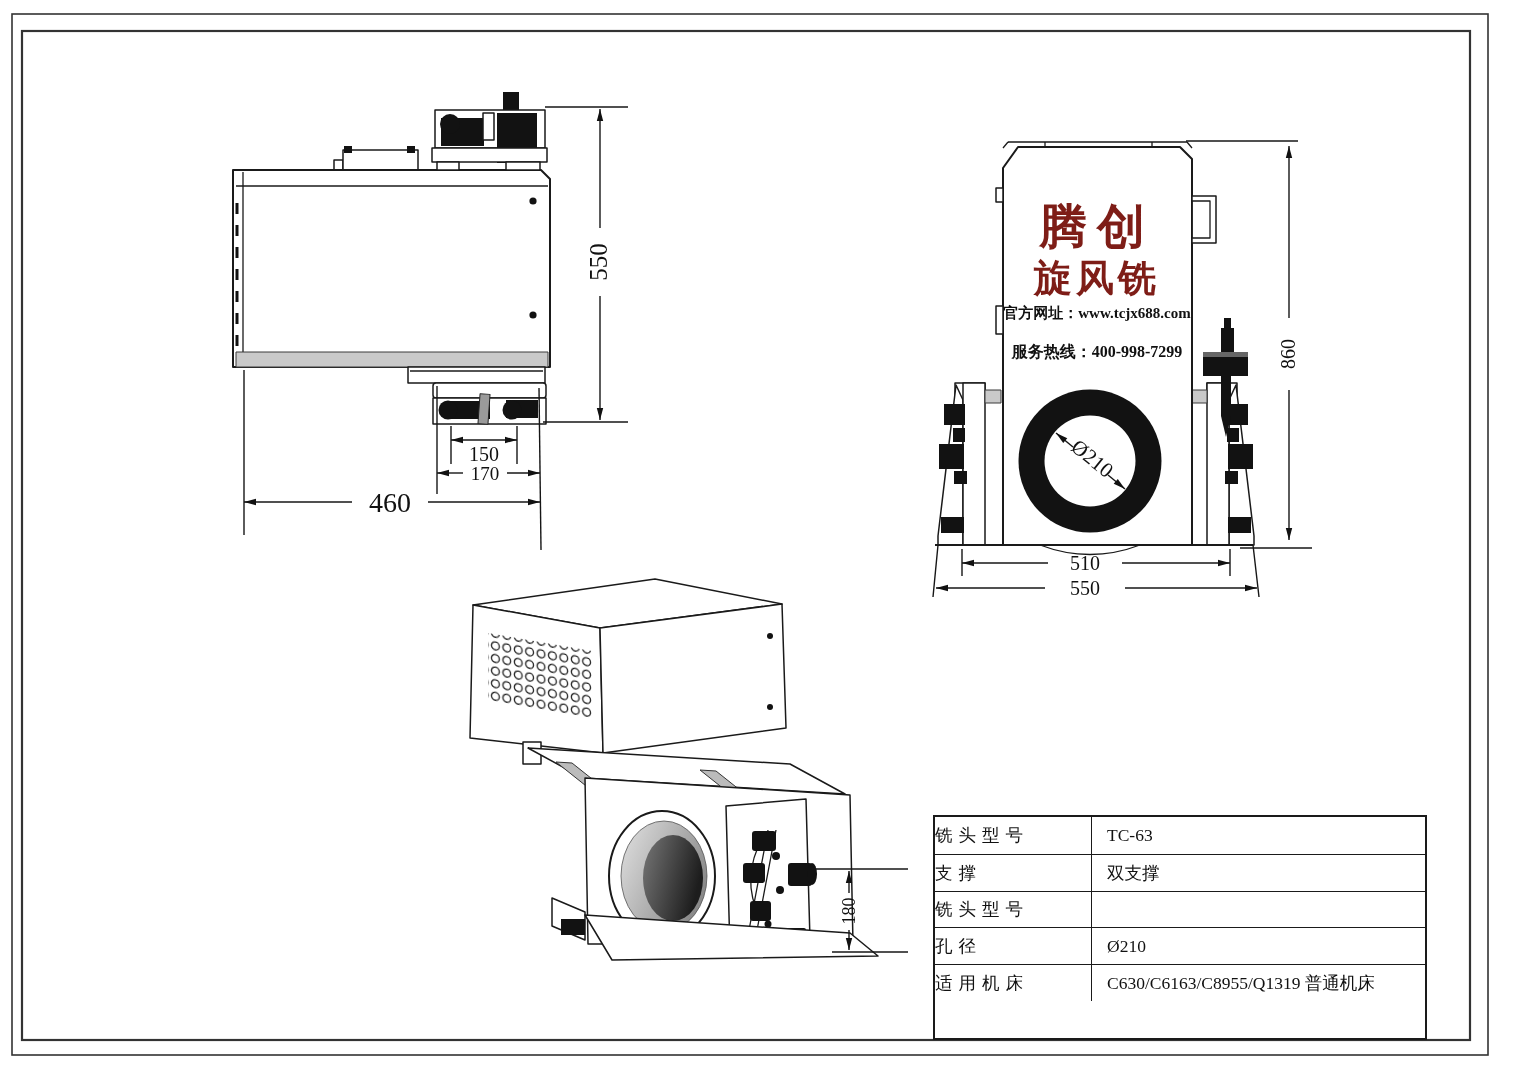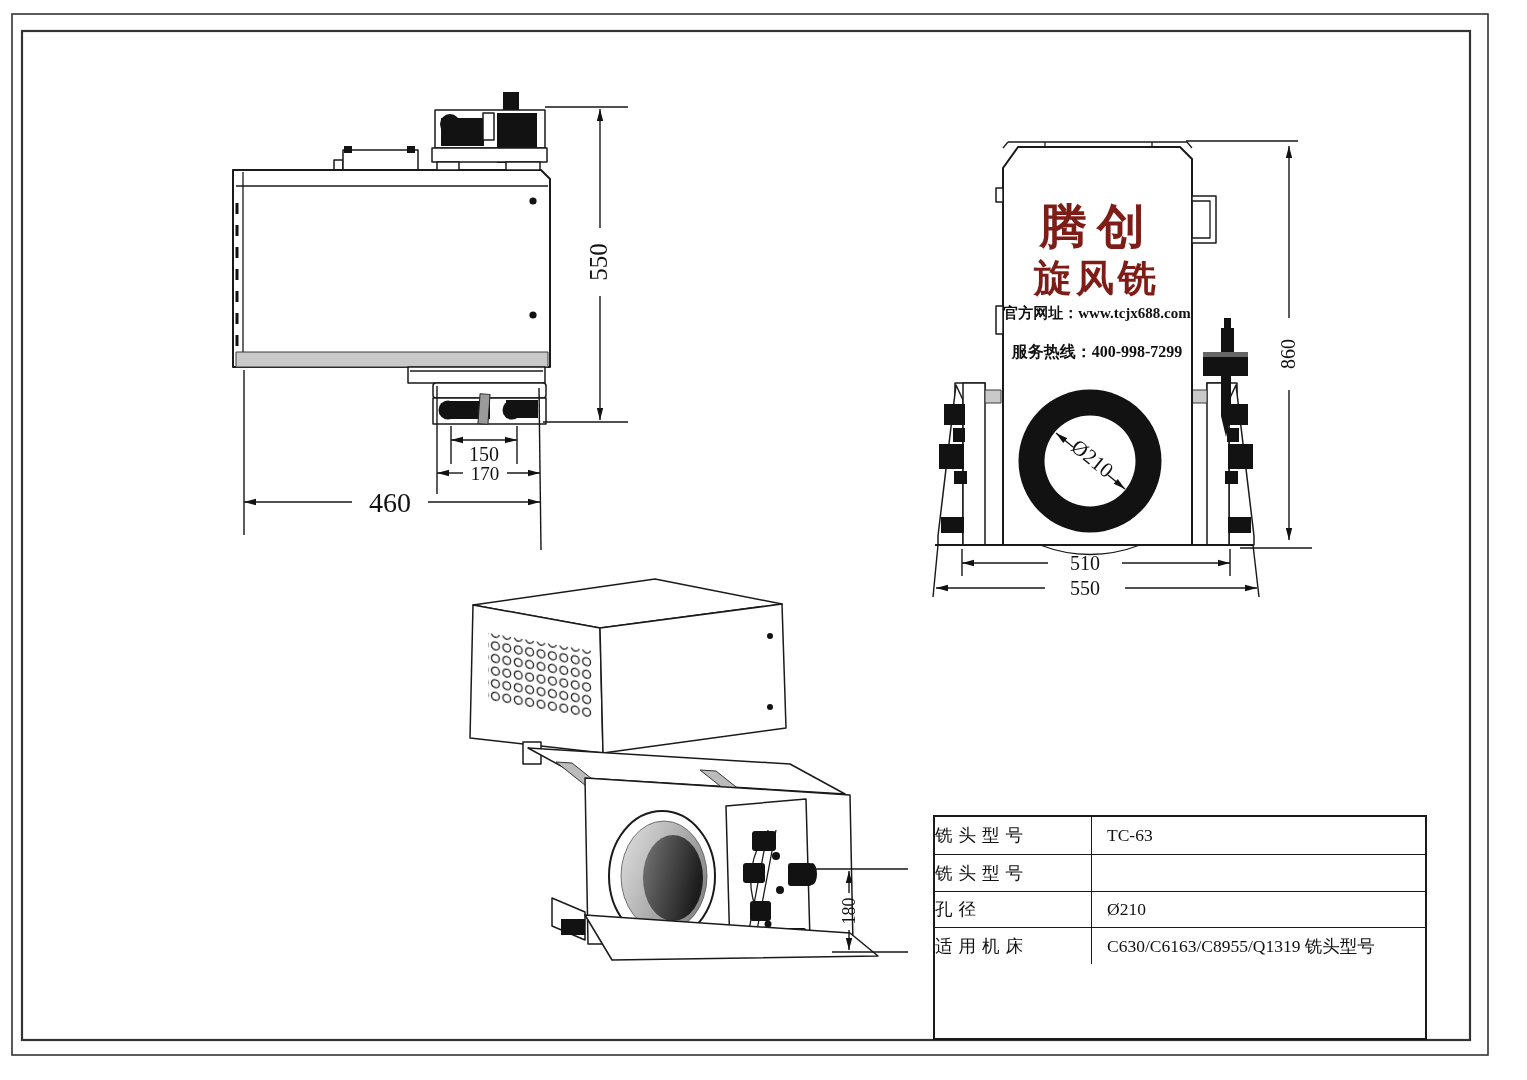--- a/index.html
+++ b/index.html
@@ -258,25 +258,29 @@
     </g>
   </g>
 </svg>
 
   <div class="spec-table">
     <div class="spec-row">
       <div class="spec-label">铣头型号</div>
       <div class="spec-value">TC-63</div>
     </div>
     <div class="spec-row">
+      <div class="spec-label">支撑</div>
+      <div class="spec-value">双支撑</div>
+    </div>
+    <div class="spec-row">
       <div class="spec-label">铣头型号</div>
     </div>
     <div class="spec-row">
       <div class="spec-label">孔径</div>
       <div class="spec-value">Ø210</div>
     </div>
     <div class="spec-row">
       <div class="spec-label">适用机床</div>
-      <div class="spec-value">C630/C6163/C8955/Q1319 铣头型号</div>
+      <div class="spec-value">C630/C6163/C8955/Q1319 普通机床</div>
     </div>
   </div>
 
 </div>
 
 </body></html>

